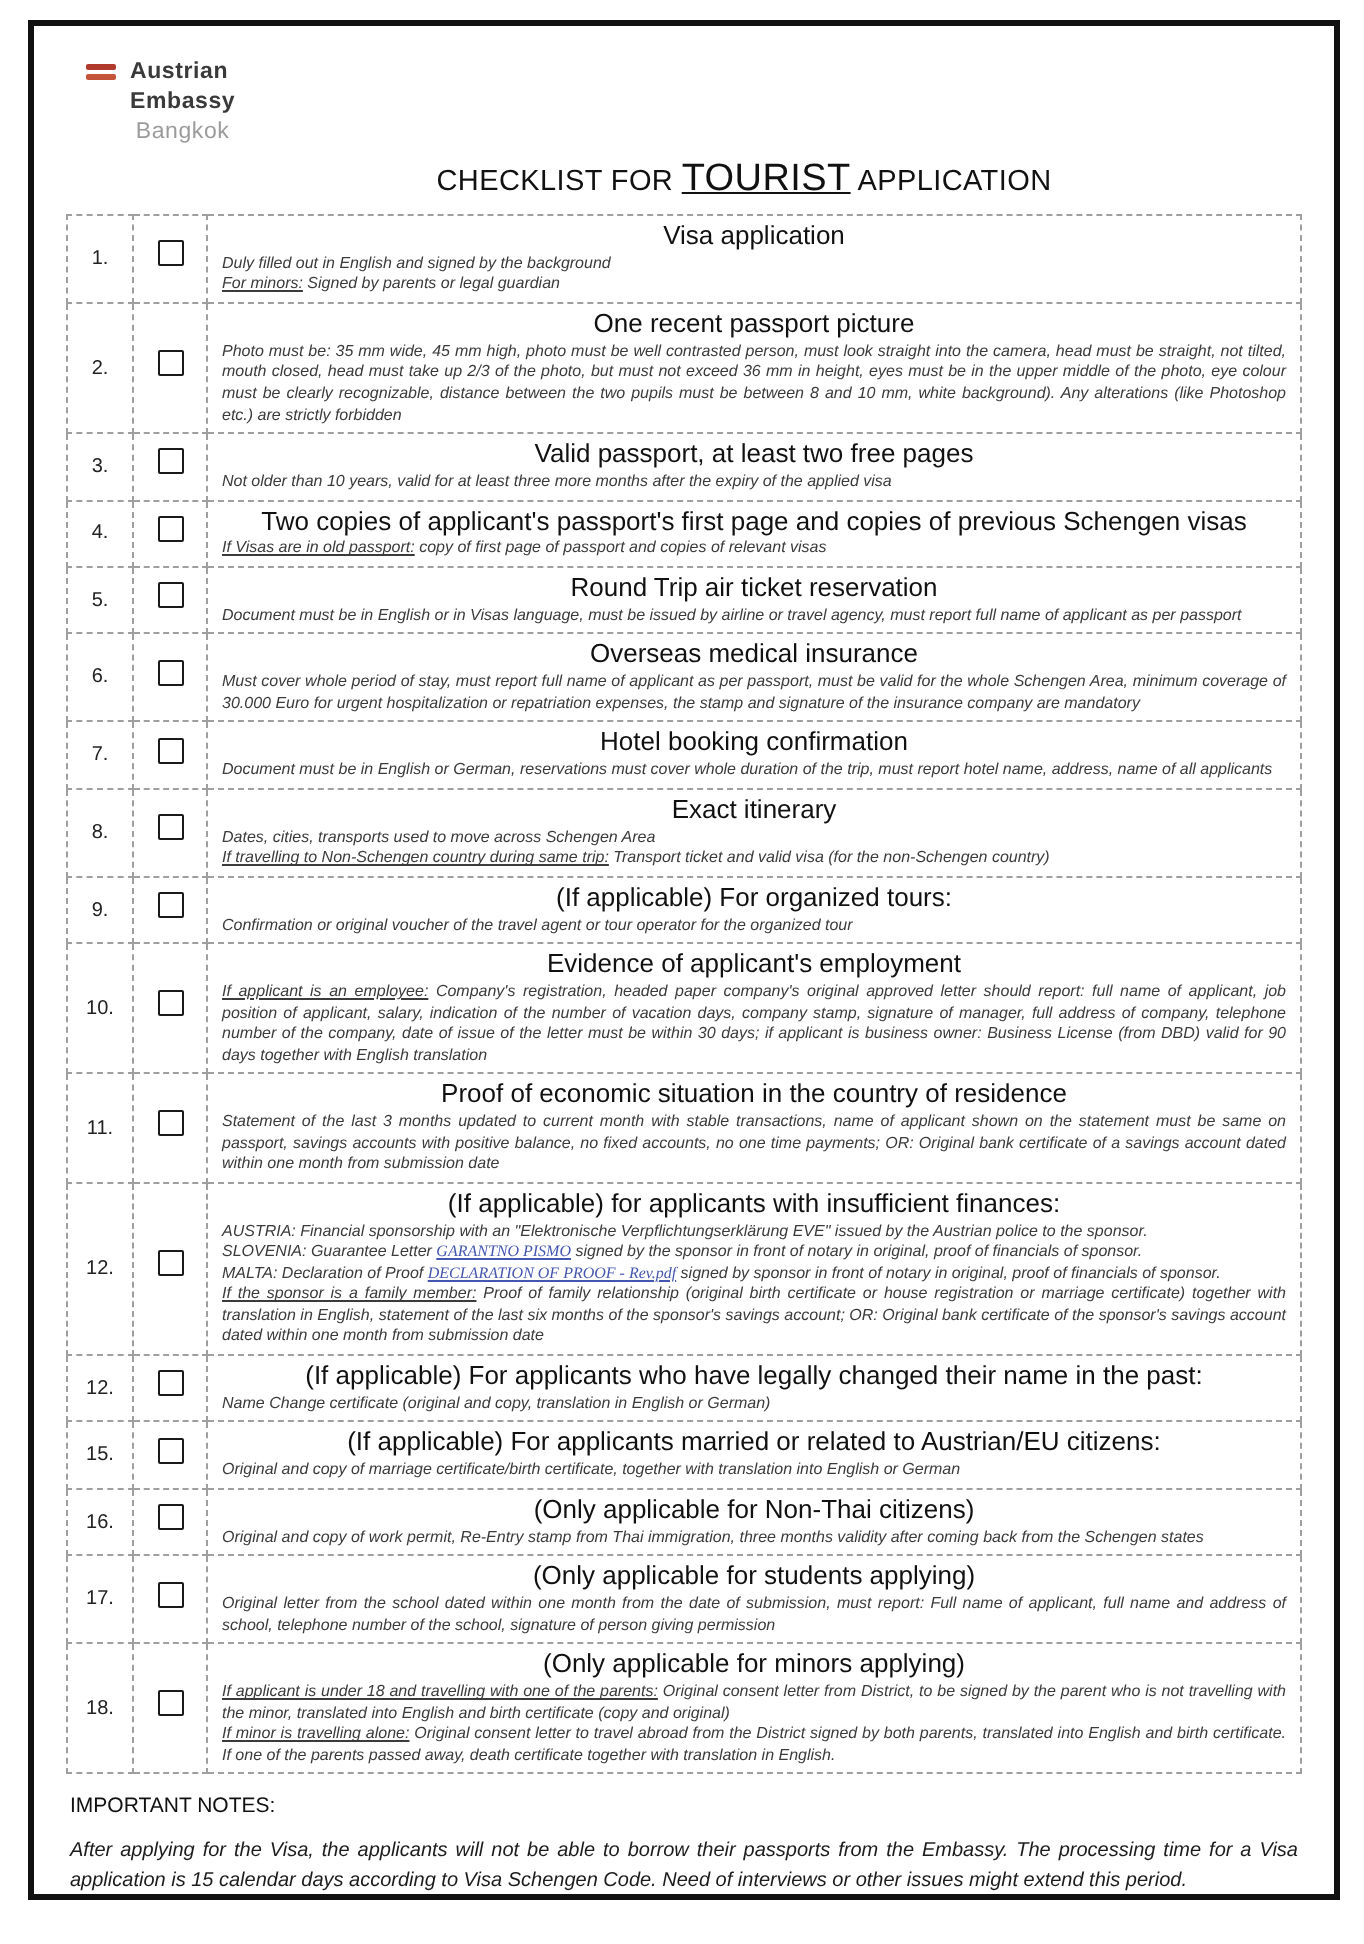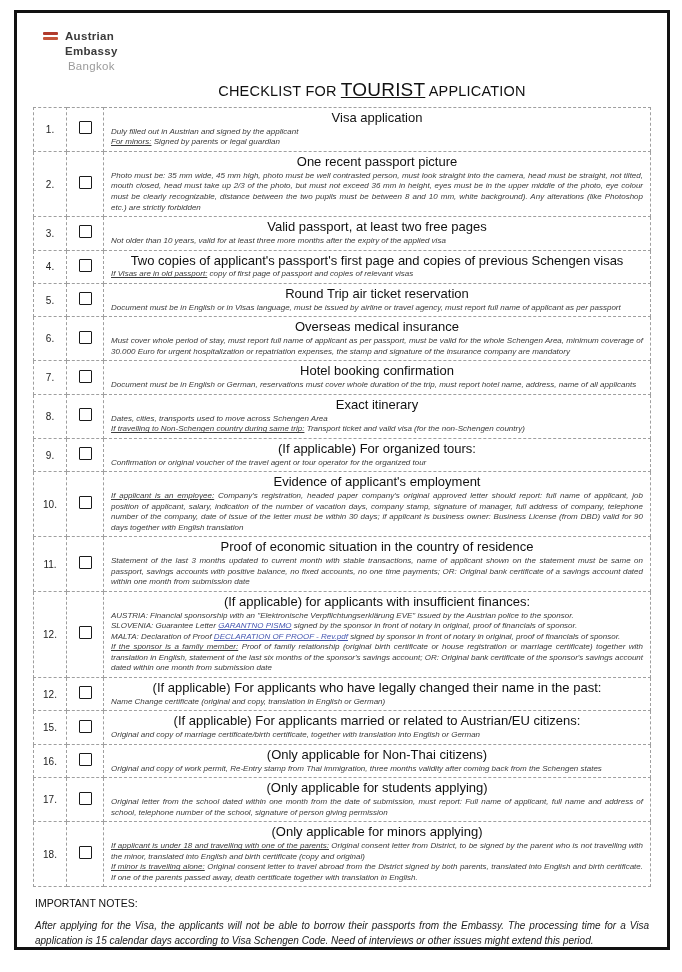--- a/index.html
+++ b/index.html
@@ -20,21 +20,21 @@
   table.checklist{width:100%;border-collapse:collapse;margin-top:6px;}
   table.checklist td{border:1px dashed #9f9f9f;}
   td.num{width:30px;text-align:center;vertical-align:middle;font-size:10px;color:#222;}
   td.chk{width:34px;text-align:center;vertical-align:middle;}
   .checkbox{display:inline-block;width:11px;height:11px;border:1.7px solid #1a1a1a;border-radius:1px;background:#fff;}
   td.content{padding:2px 7px 3px 7px;}
   .item-title{font-weight:normal;font-size:13px;line-height:1.3;color:#111;text-align:center;}
   .item-desc{font-style:italic;font-size:8px;line-height:1.32;color:#3b3b3b;text-align:justify;}
   .seg-underline{text-decoration:underline;}
   .seg-bold{font-weight:normal;}
-  .seg-link{color:#4456b0;text-decoration:underline;cursor:pointer;}
+  .seg-link{color:#4456b0;text-decoration:underline;cursor:pointer;font-family:Liberation Serif, serif;}
   
   .notes{margin-top:10px;padding:0 2px;}
   .notes-h{font-weight:normal;font-size:10.5px;margin-bottom:9px;color:#111;}
   .notes p{margin:0 0 11px 0;font-size:10px;line-height:1.5;text-align:justify;color:#1c1c1c;font-style:italic;}
 </style>
 </head>
 <body>
 
 <div class="page">
 
@@ -53,21 +53,21 @@
     <div class="title"><span>CHECKLIST FOR </span><span class="tourist">TOURIST</span><span> APPLICATION</span></div>
   </div>
 
   <table class="checklist">
     <tbody>
   <tr>
     <td class="num">1.</td>
     <td class="chk"><span class="checkbox"></span></td>
     <td class="content">
       <div class="item-title">Visa application</div>
-    <div class="item-desc"><span>Duly filled out in Austrian and signed by the applicant</span></div>
+    <div class="item-desc"><span>Duly filled out in English and signed by the background</span></div>
             <div class="item-desc"><span class="seg-underline">For minors:</span><span> Signed by parents or legal guardian</span></div>
           </td>
   </tr>
 
   <tr>
     <td class="num">2.</td>
     <td class="chk"><span class="checkbox"></span></td>
     <td class="content">
       <div class="item-title">One recent passport picture</div>
     <div class="item-desc"><span>Photo must be: 35 mm wide, 45 mm high, photo must be well contrasted person, must look straight into the camera, head must be straight, not tilted, mouth closed, head must take up 2/3 of the photo, but must not exceed 36 mm in height, eyes must be in the upper middle of the photo, eye colour must be clearly recognizable, distance between the two pupils must be between 8 and 10 mm, white background). Any alterations (like Photoshop etc.) are strictly forbidden</span></div>

